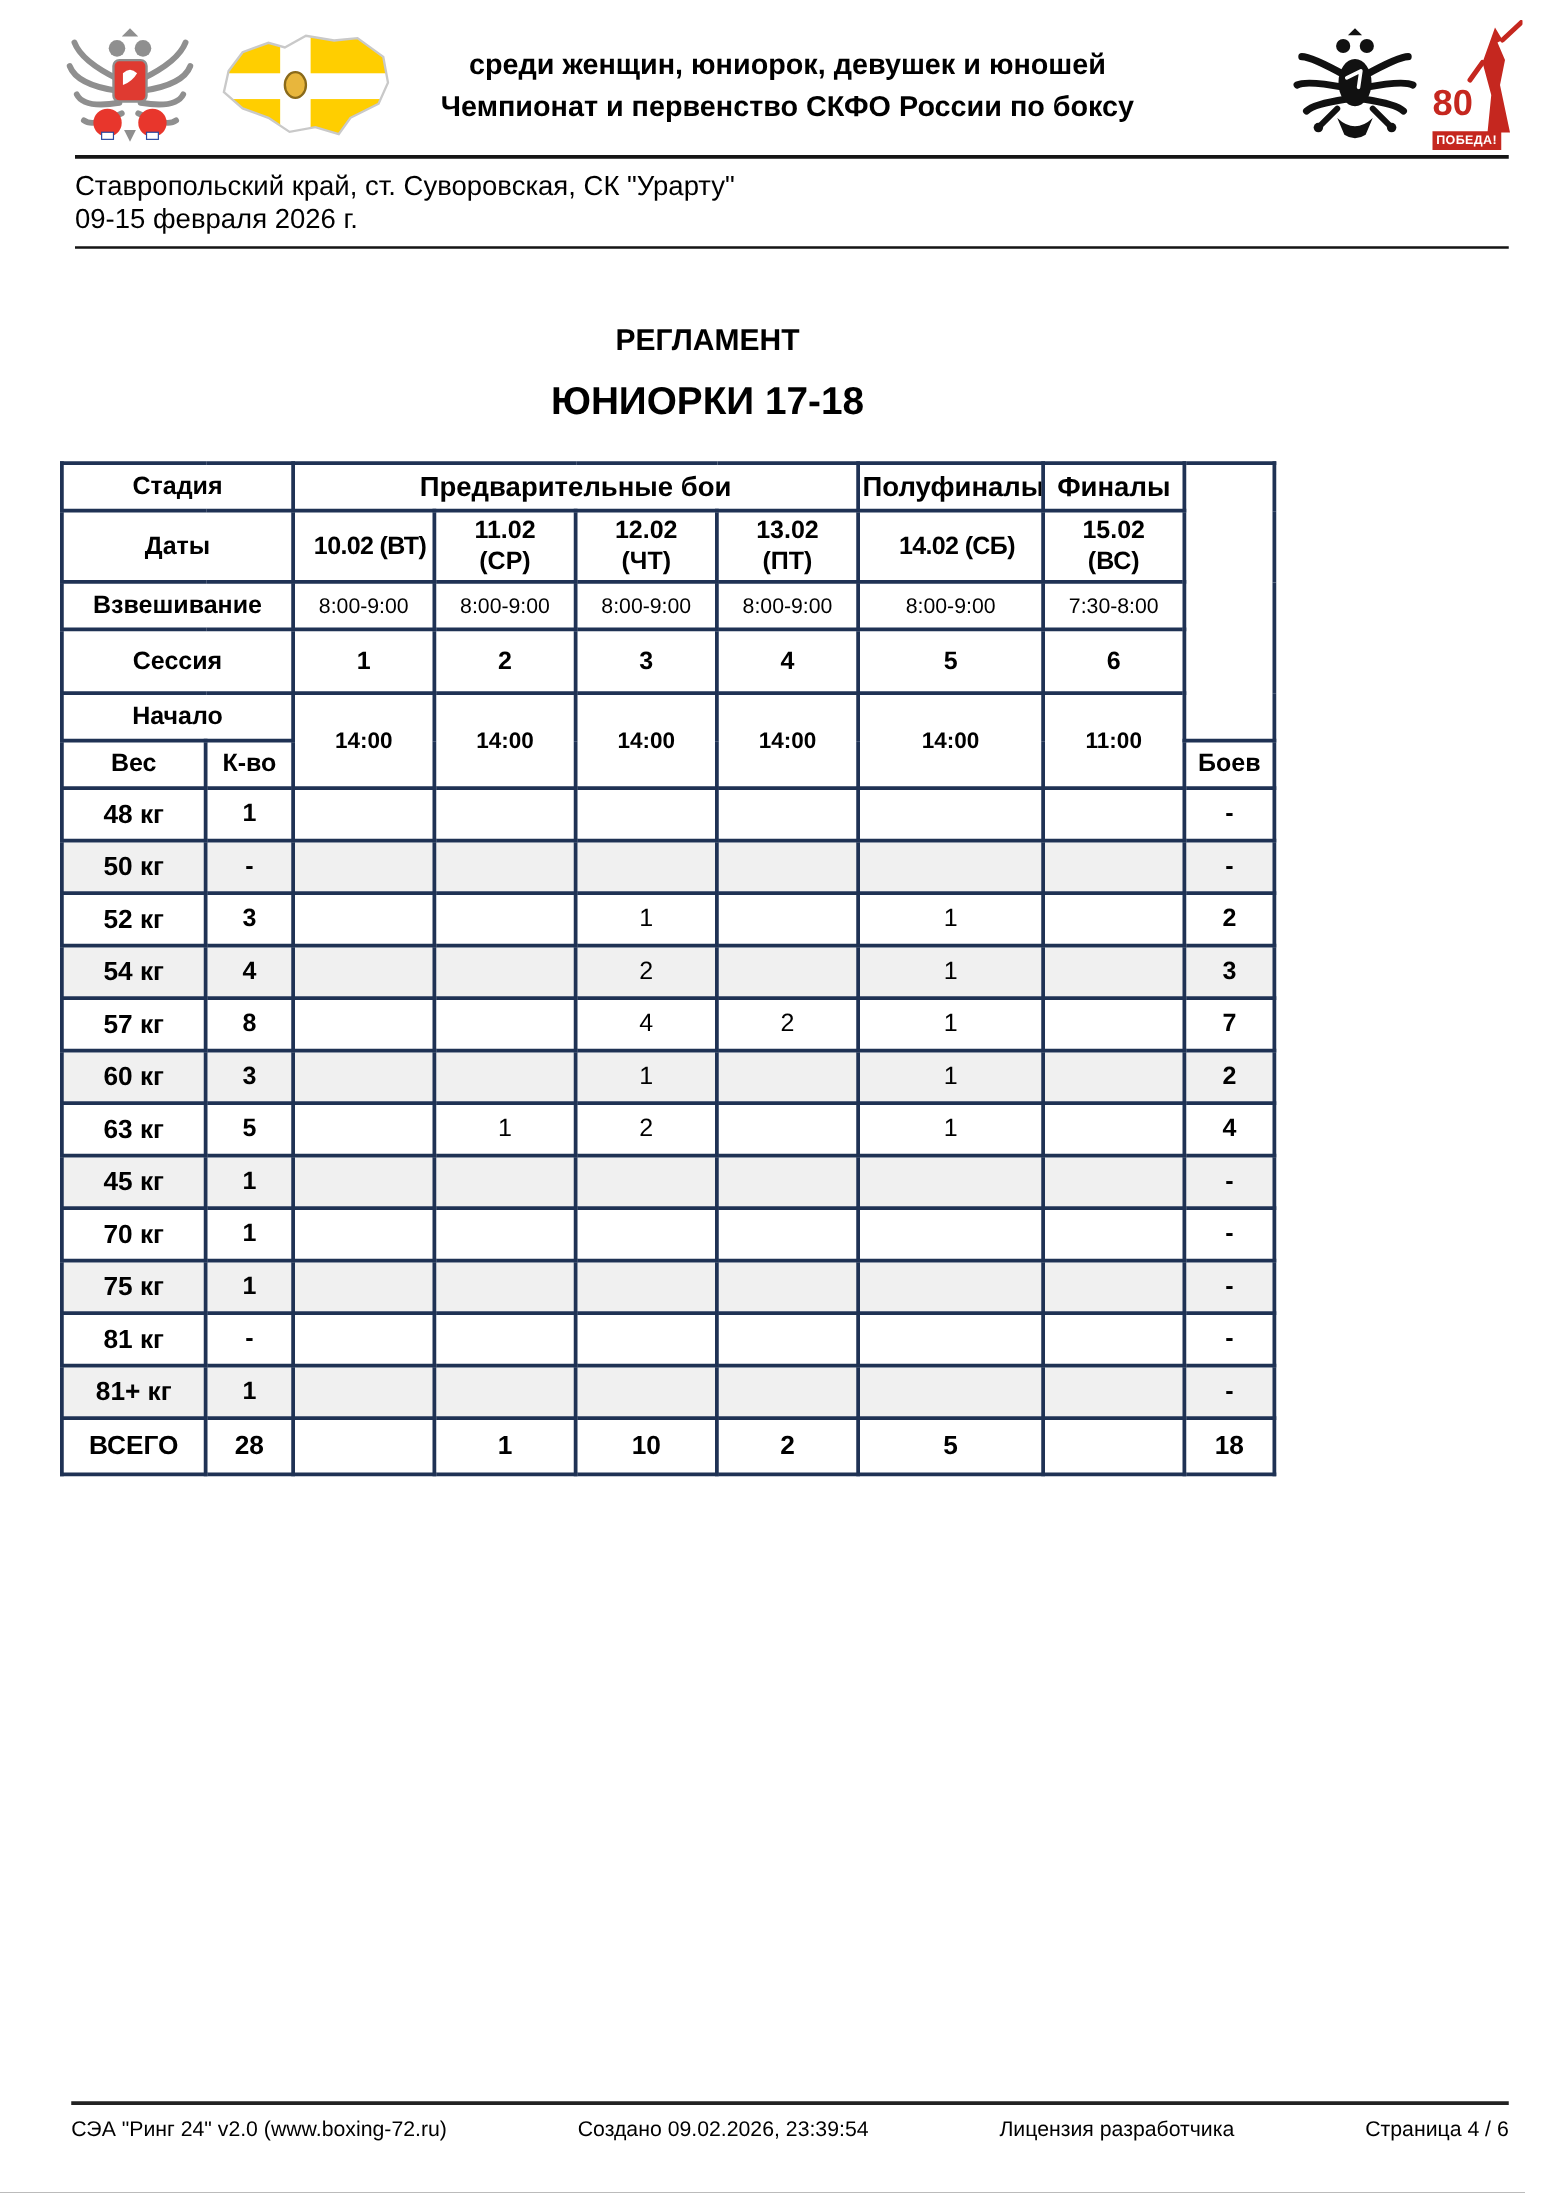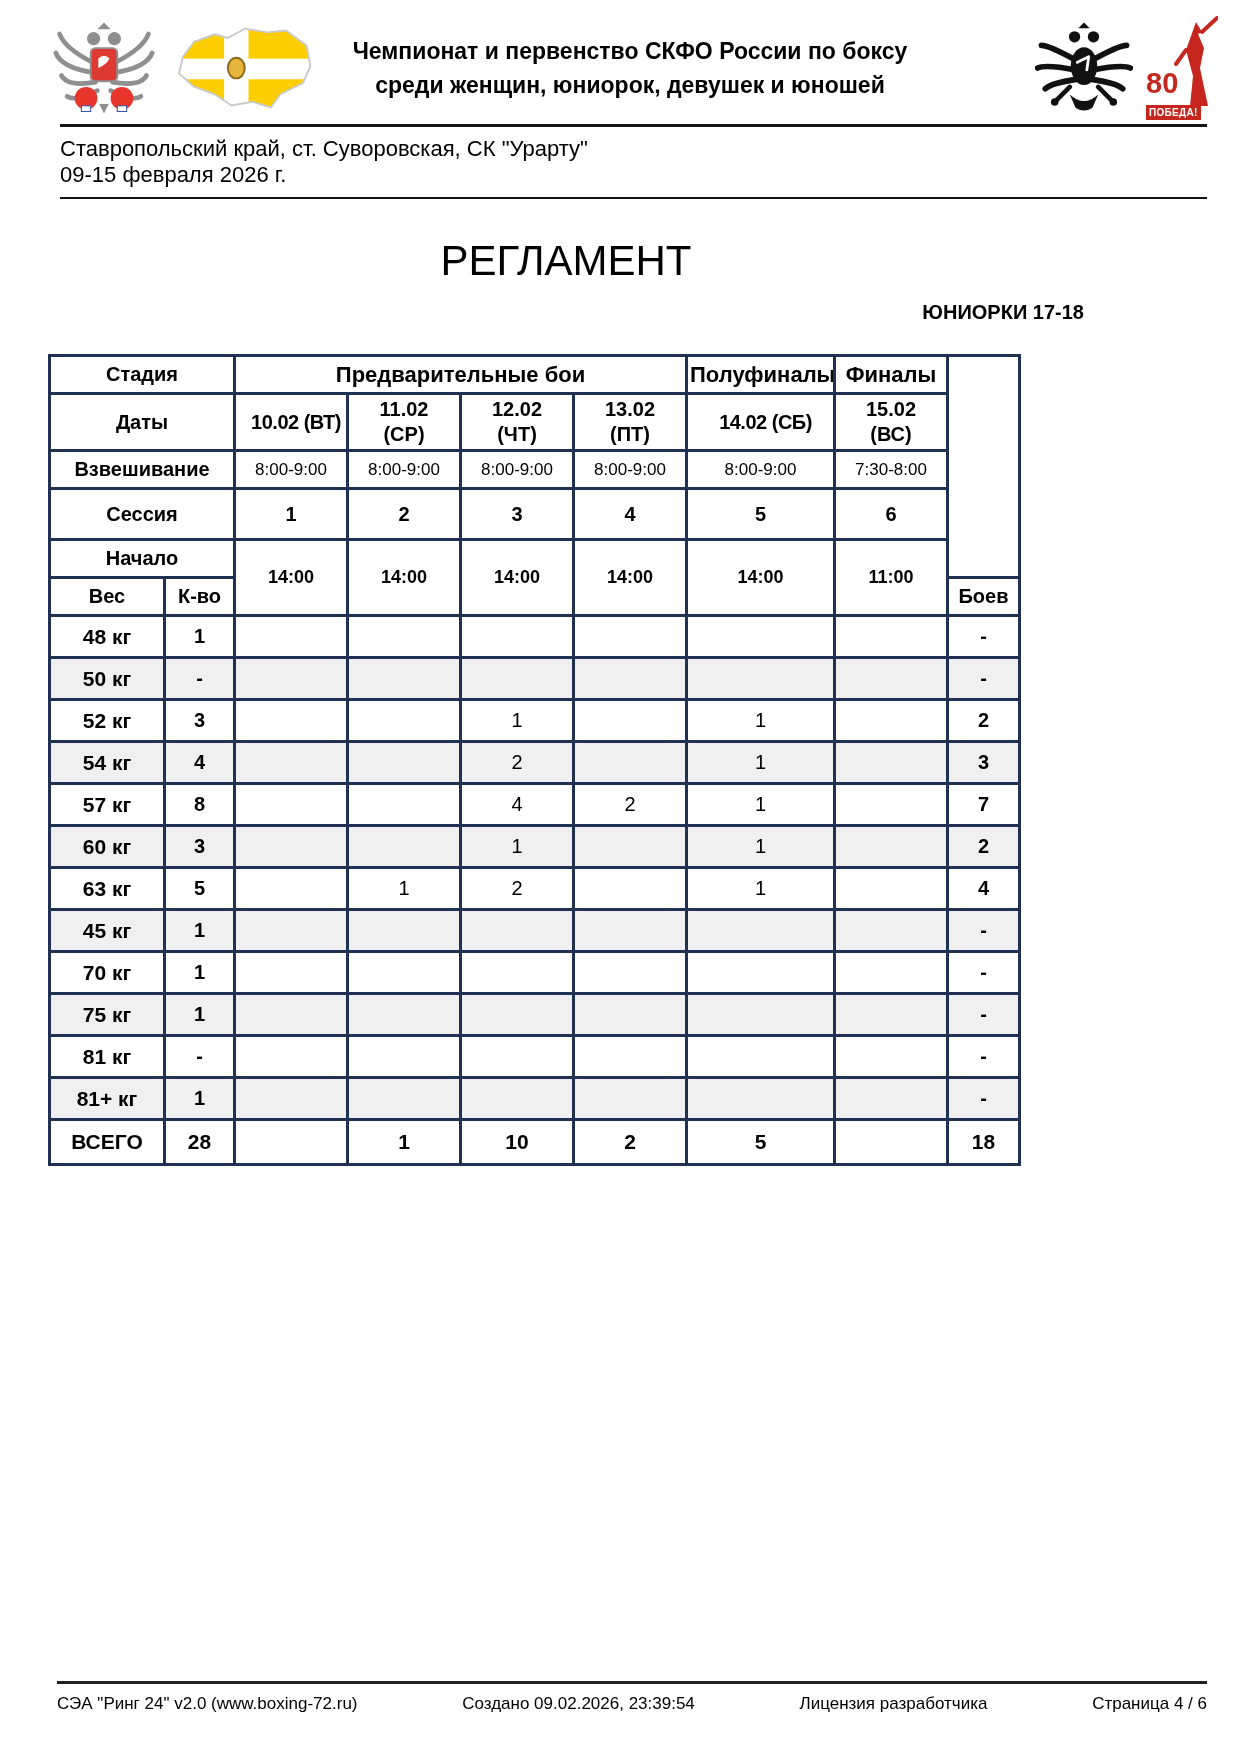--- a/index.html
+++ b/index.html
@@ -10,22 +10,22 @@
   .logo-group{display:flex;align-items:center;gap:10px;}
   .logo-group.left{width:320px;padding-left:52px;box-sizing:border-box;}
   .logo-group.right{width:300px;justify-content:flex-end;padding-right:22px;box-sizing:border-box;}
   .event-title{flex:1;text-align:center;font-weight:bold;font-size:23px;line-height:1.5;}
   .rule{height:3px;background:#151515;margin:4px 33px 0 60px;}
   .rule.thin{height:2px;margin-top:9px;}
   .subheader{display:flex;justify-content:center;align-items:baseline;
              margin:9px 36px 0 60px;font-size:22px;flex-direction:column;}
   
   .titles{width:1036px;margin-left:48px;text-align:center;}
-  .doc-title{font-size:42px;font-weight:normal;margin-top:38px;}
-  .doc-subtitle{font-size:20px;font-weight:bold;margin-top:16px;text-align:right;}
+  .doc-title{font-size:24px;font-weight:bold;margin-top:60px;}
+  .doc-subtitle{font-size:31px;font-weight:bold;margin-top:16px;}
   
   table.sched{border-collapse:collapse;margin:30px 0 0 48px;table-layout:fixed;width:970px;}
   table.sched td{border:3px solid #1f3254;text-align:center;vertical-align:middle;
                  padding:1px 2px;overflow:hidden;}
   tr.r-stage{height:38px}tr.r-dates{height:57px}tr.r-weigh{height:38px}
   tr.r-sess{height:51px}tr.r-start{height:38px}tr.r-wk{height:38px}
   tr.data{height:42px}tr.total{height:45px}
   td.lbl{font-size:20px;font-weight:bold;}
   td.stage{font-size:22px;font-weight:bold;}
   td.date{font-size:20px;font-weight:bold;white-space:pre-line;line-height:1.25;}
@@ -89,22 +89,22 @@
           <rect width="160" height="100" fill="#ffce00"></rect>
           <rect x="62" y="0" width="26" height="100" fill="#fff"></rect>
           <rect x="0" y="40" width="160" height="22" fill="#fff"></rect>
         </g>
         <path d="M18 38 L30 22 L52 14 L66 18 L84 8 L108 12 L128 10 L150 26 L154 48 L146 66 L122 78 L112 92 L92 86 L70 90 L52 78 L30 70 L14 56 Z" fill="none" stroke="#c9c9c9" stroke-width="2"></path>
         <ellipse cx="75" cy="50" rx="9" ry="11" fill="#e8b63c" stroke="#8a6a1a" stroke-width="2"></ellipse>
       </svg>
     </div>
 
     <div class="event-title">
+      <div>среди женщин, юниорок, девушек и юношей</div>
       <div>Чемпионат и первенство СКФО России по боксу</div>
-      <div>среди женщин, юниорок, девушек и юношей</div>
     </div>
 
     <div class="logo-group right">
       <svg width="104" height="100" viewBox="0 0 110 100">
         <g stroke="#111" fill="none" stroke-width="6" stroke-linecap="round">
           <path d="M47 42 Q18 26 10 26"></path>
             <path d="M46 52 Q14 46 6 50"></path>
           <path d="M47 62 Q20 66 14 72"></path>
             <path d="M63 42 Q92 26 100 26"></path>
           <path d="M64 52 Q96 46 104 50"></path>

